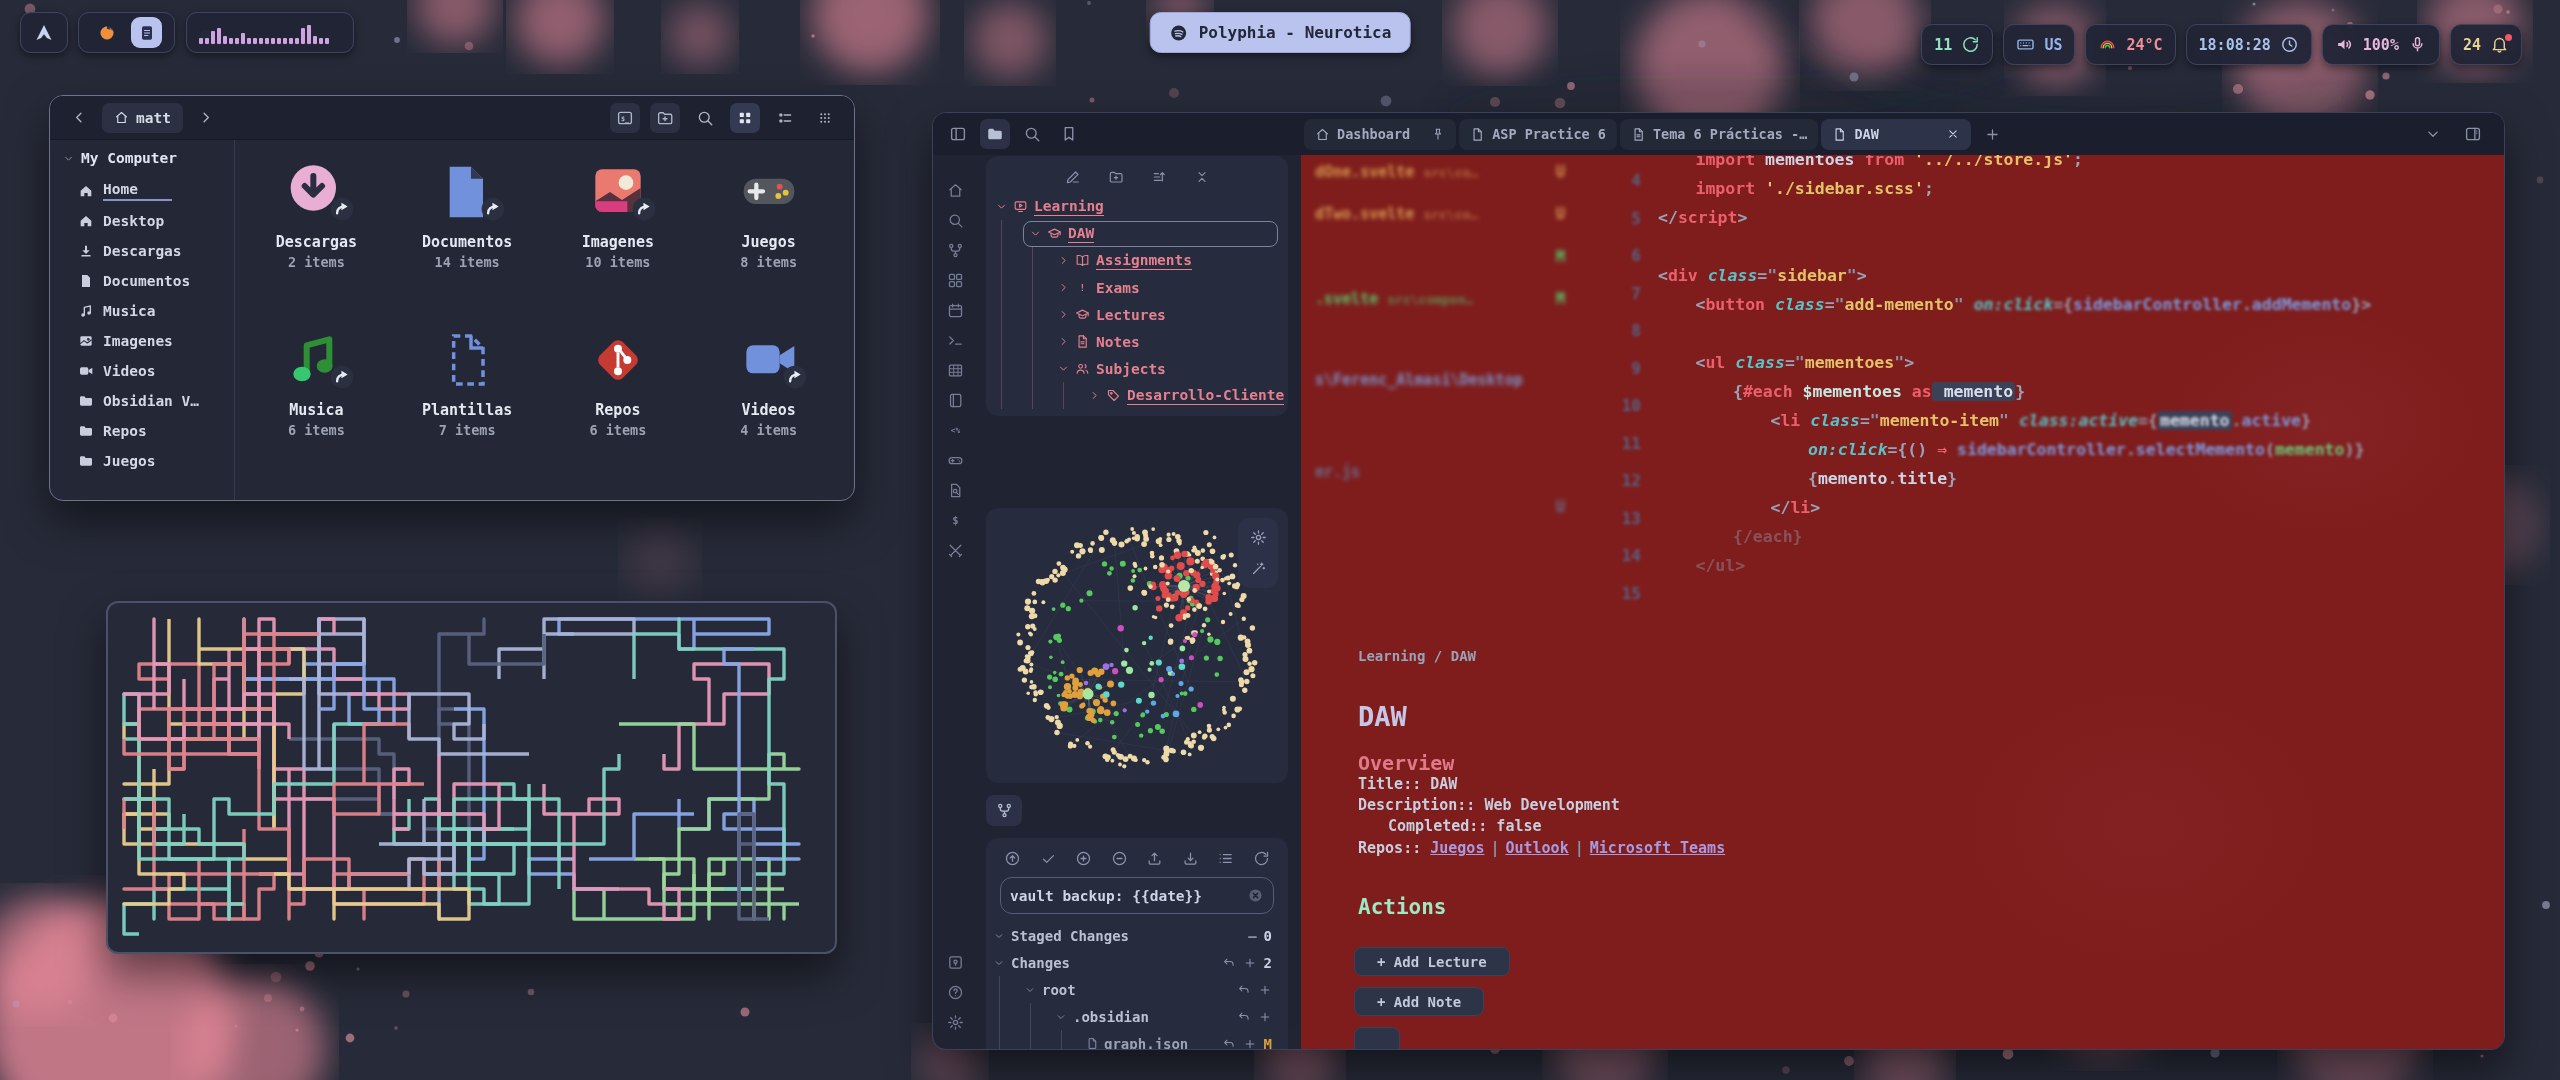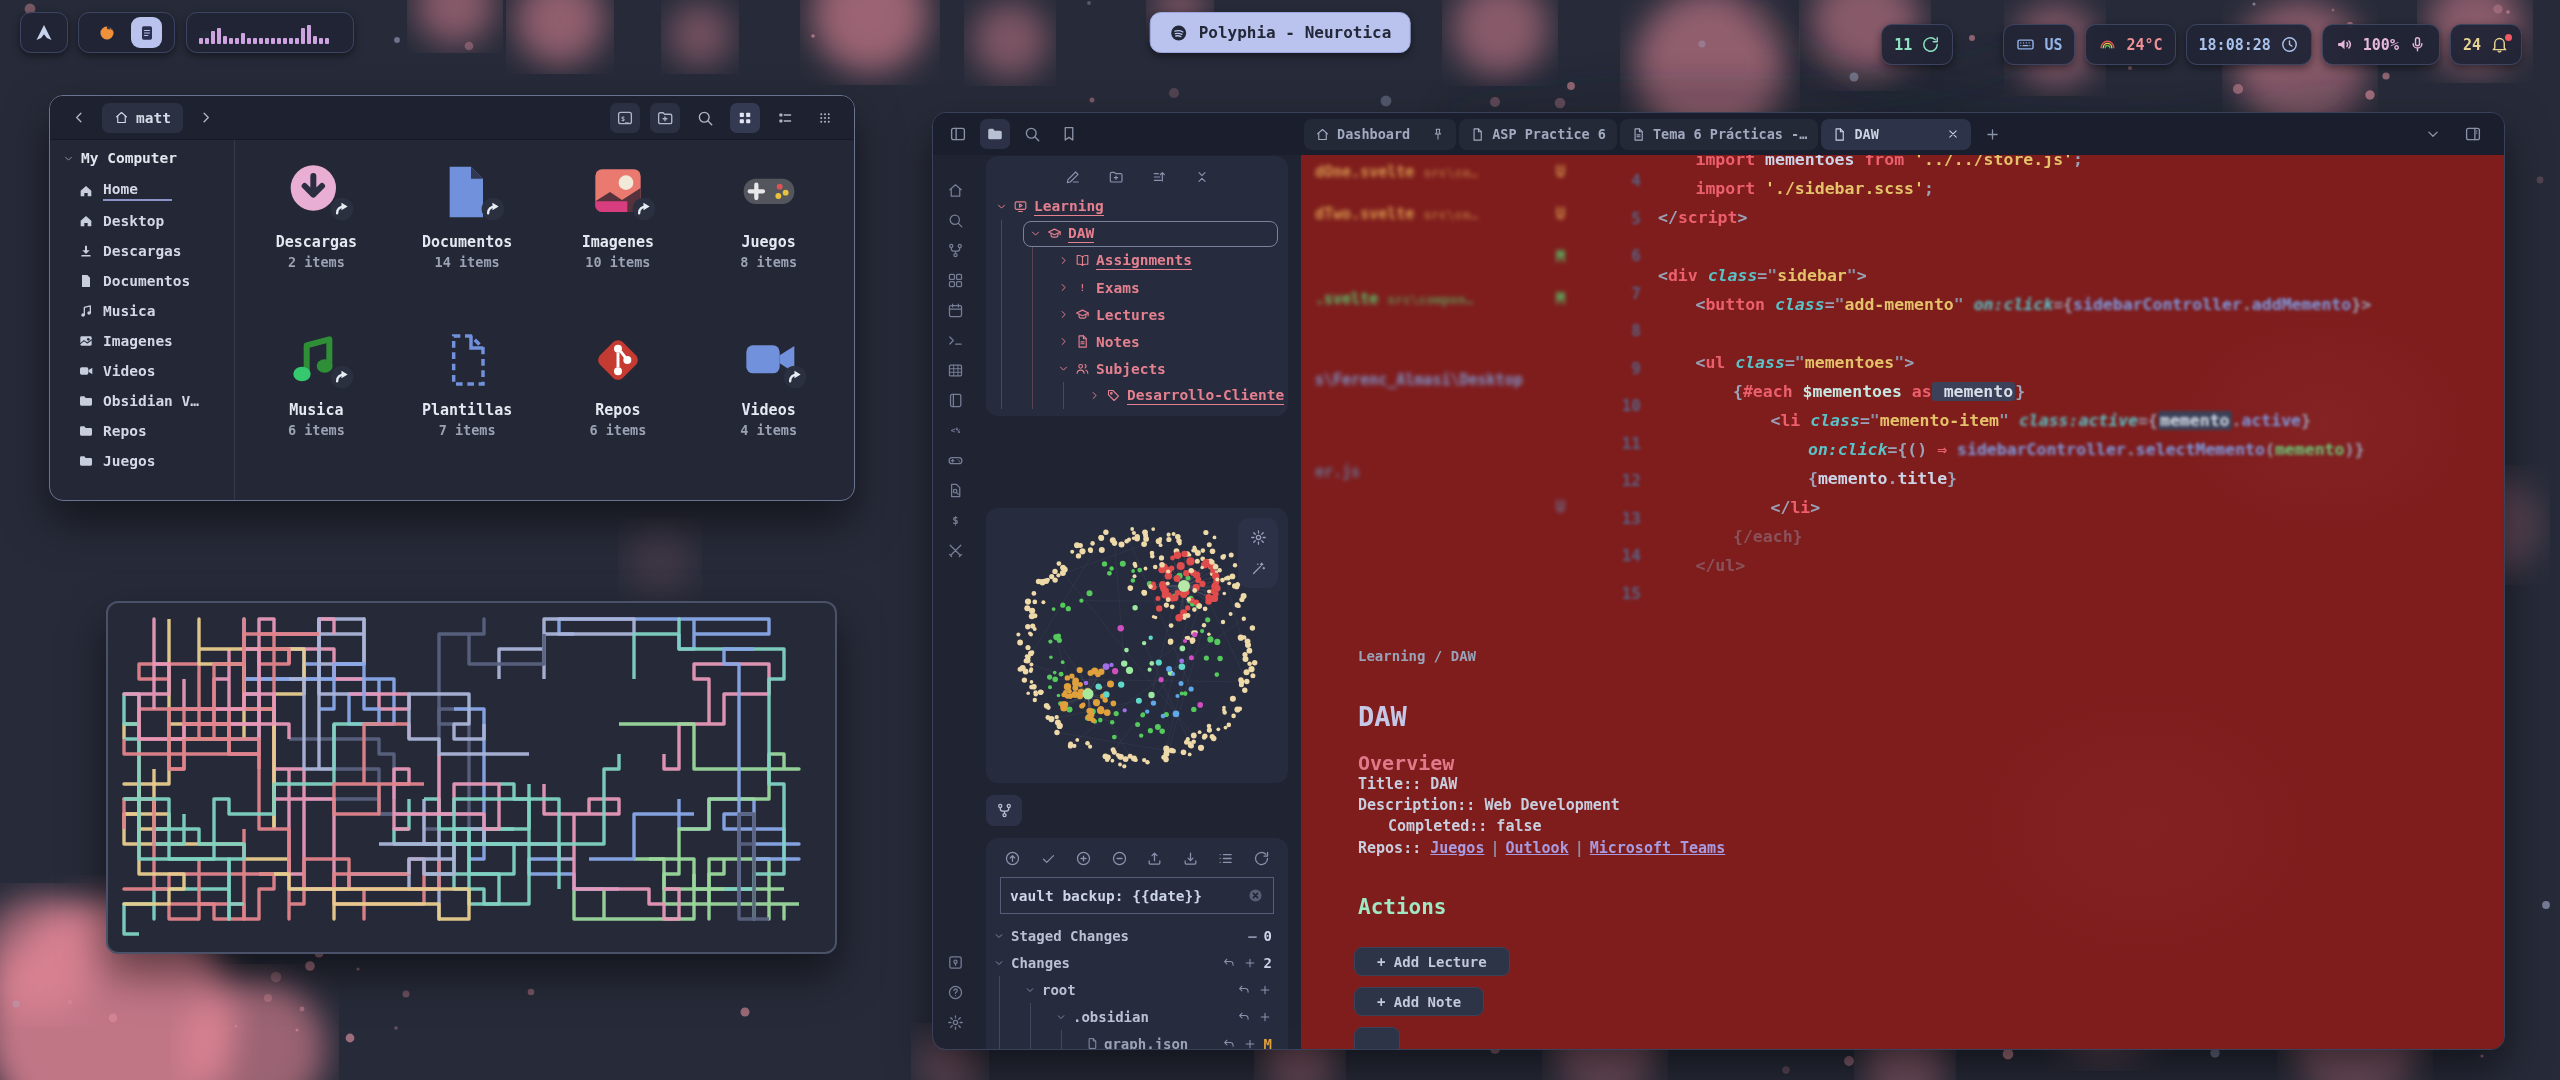--- a/index.html
+++ b/index.html
@@ -60,21 +60,21 @@
 .trow .chev{width:18px;flex:none;display:flex;justify-content:center}
 .trow .ticon{width:21px;flex:none;display:flex;justify-content:center}
 .trow .tlbl{margin-left:3px;white-space:nowrap}
 .trow .tlbl.u{border-bottom:1px solid currentColor;padding-bottom:1px}
 .trow .boxed{display:flex;align-items:center;flex:1;border:1px solid #7b829c;border-radius:8px;height:26px;margin-right:4px;padding-left:2px}
 #graphCard{top:353px;height:275px;overflow:hidden}
 .gctrl{position:absolute;right:10px;top:10px;width:40px;background:#2c3147;border-radius:10px;display:flex;flex-direction:column;align-items:center;gap:14px;padding:11px 0;color:#9aa2bc}
 #gitChip{position:absolute;left:9px;top:640px;width:36px;height:31px;background:#2c3147;border-radius:8px;display:flex;align-items:center;justify-content:center;color:#b8c0d4}
 #gitCard{top:683px;height:245px;padding:10px 4px}
 .git-tools{display:flex;justify-content:space-between;padding:2px 14px 10px;color:#8a92ac}
-.git-input{display:flex;align-items:center;margin:0 10px;border:1px solid #555d7a;border-radius:0;height:37px;padding:0 9px;color:#ccd4e8}
+.git-input{display:flex;align-items:center;margin:0 10px;border:1px solid #555d7a;border-radius:12px;height:37px;padding:0 9px;color:#ccd4e8}
 .git-input input{flex:1;background:none;border:none;outline:none;color:#ccd4e8;font-family:inherit;font-size:14.5px;font-weight:bold}
 .gitrows{margin-top:8px}
 .gitrows .trow{color:#b8c0d2;font-size:14px}
 .grt{margin-left:auto;display:flex;align-items:center;gap:7px;color:#8a92ac;padding-right:12px}
 .grt .cnt{color:#ccd4e8}
 .grt .mflag{color:#e0a03c;font-weight:bold}
 
 .ob-editor{flex:1;position:relative;background:#7f1d1d;overflow:hidden}
 .ob-editor::before{content:"";position:absolute;inset:0;background:
  radial-gradient(220px 160px at 85% 30%,rgba(232,137,154,.05),transparent 70%),
@@ -310,21 +310,21 @@
       </span>
     <span>Polyphia - Neurotica</span>
   </div>
   <div id="modules">
       <div class="pill" style="color: rgb(143, 227, 194); position: relative;">
         <span>11</span>
         <svg class="ic" style="width:19px;height:19px" viewBox="0 0 24 24">
           <path d="M20.5 12a8.5 8.5 0 11-2.5-6M20.5 3.5v5h-5"></path>
         </svg>
       </div>
-      <div class="pill" style="color: rgb(147, 180, 232); position: relative; margin-left: 40px;">
+      <div class="pill" style="color: rgb(147, 180, 232); position: relative;">
         <svg class="ic" style="width:19px;height:19px" viewBox="0 0 24 24">
           <rect x="2.5" y="6.5" width="19" height="11" rx="2"></rect>
           <path d="M6 10h.01M9.5 10h.01M13 10h.01M16.5 10h.01M6 13.5h.01M17.5 13.5h.01M9 13.5h6" stroke-width="1.6"></path>
         </svg>
         <span>US</span>
       </div>
       <div class="pill" style="color: rgb(239, 144, 151); position: relative;">
         <svg class="ic" style="width:19px;height:19px" viewBox="0 0 24 24">
           <path d="M4 16a8 8 0 0116 0" stroke="#e05252"></path>
           <path d="M6.6 16a5.4 5.4 0 0110.8 0" stroke="#e8c23c"></path>

